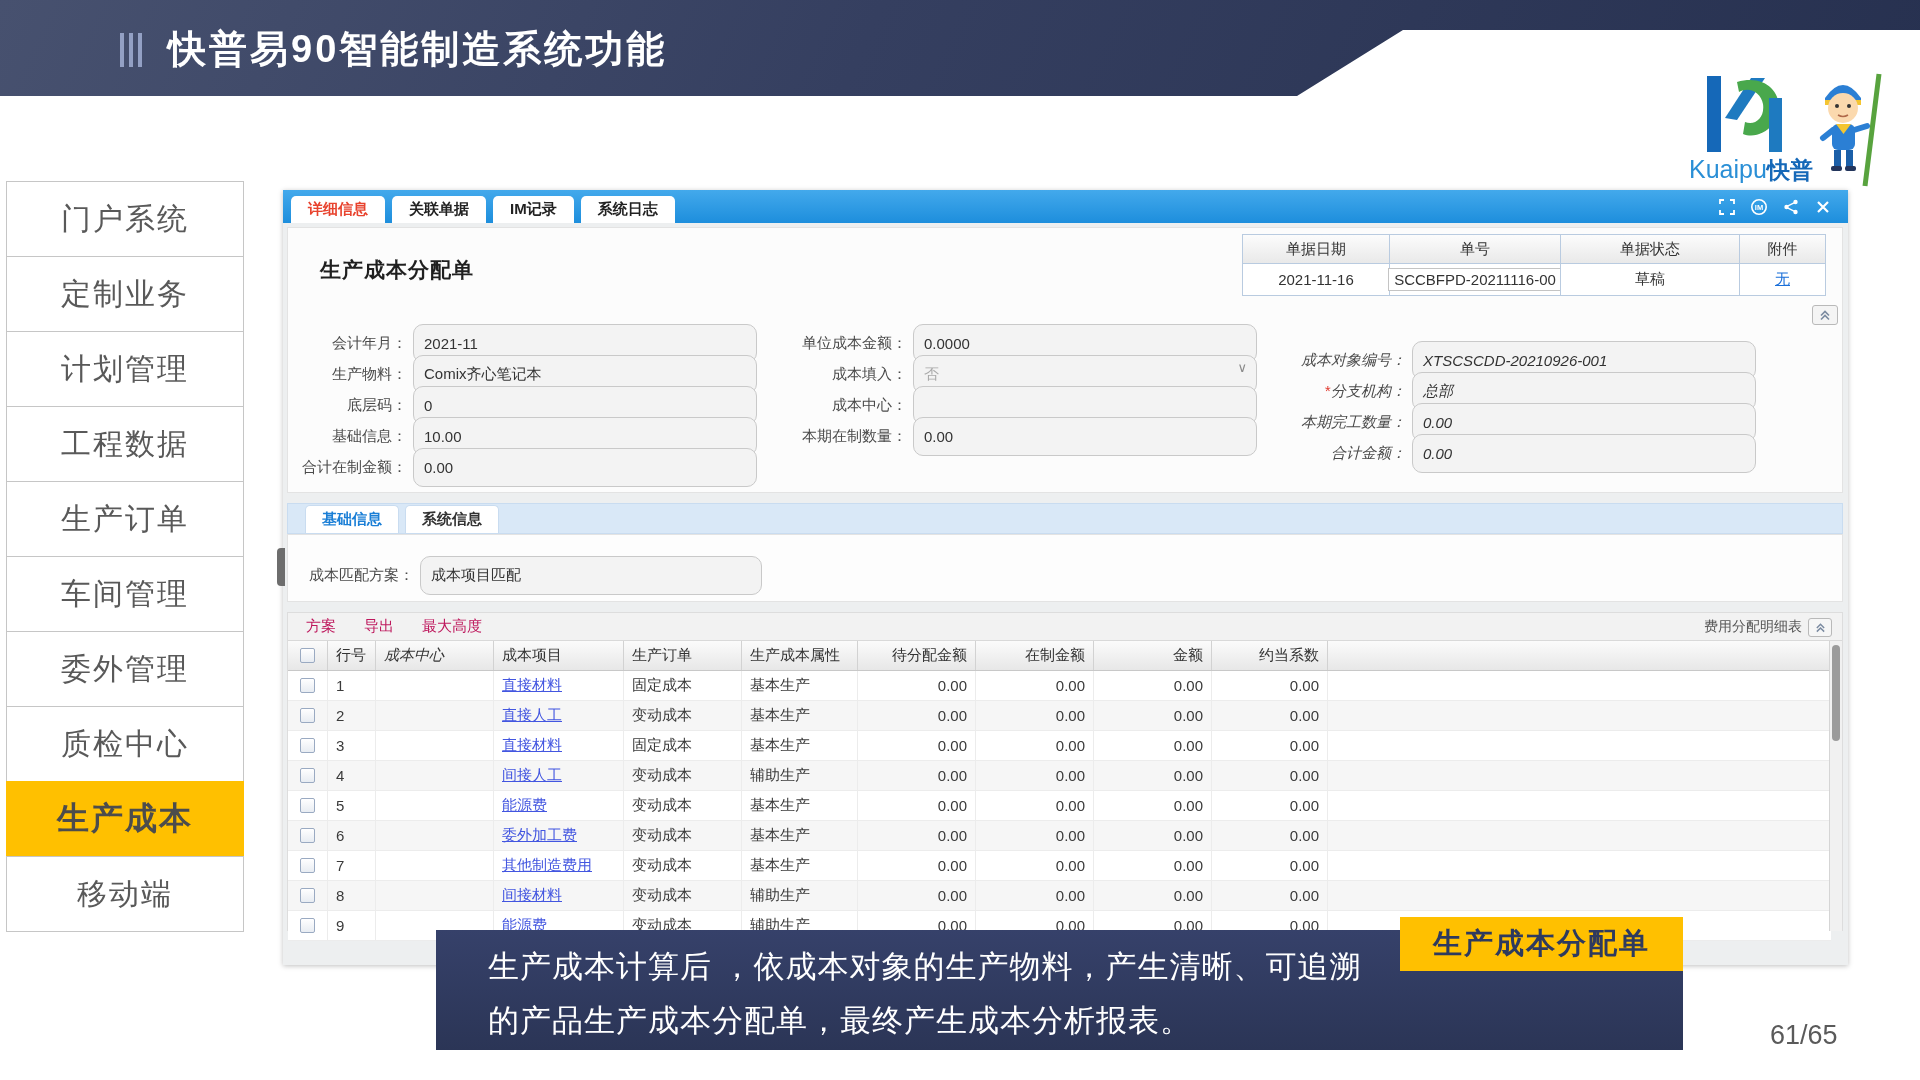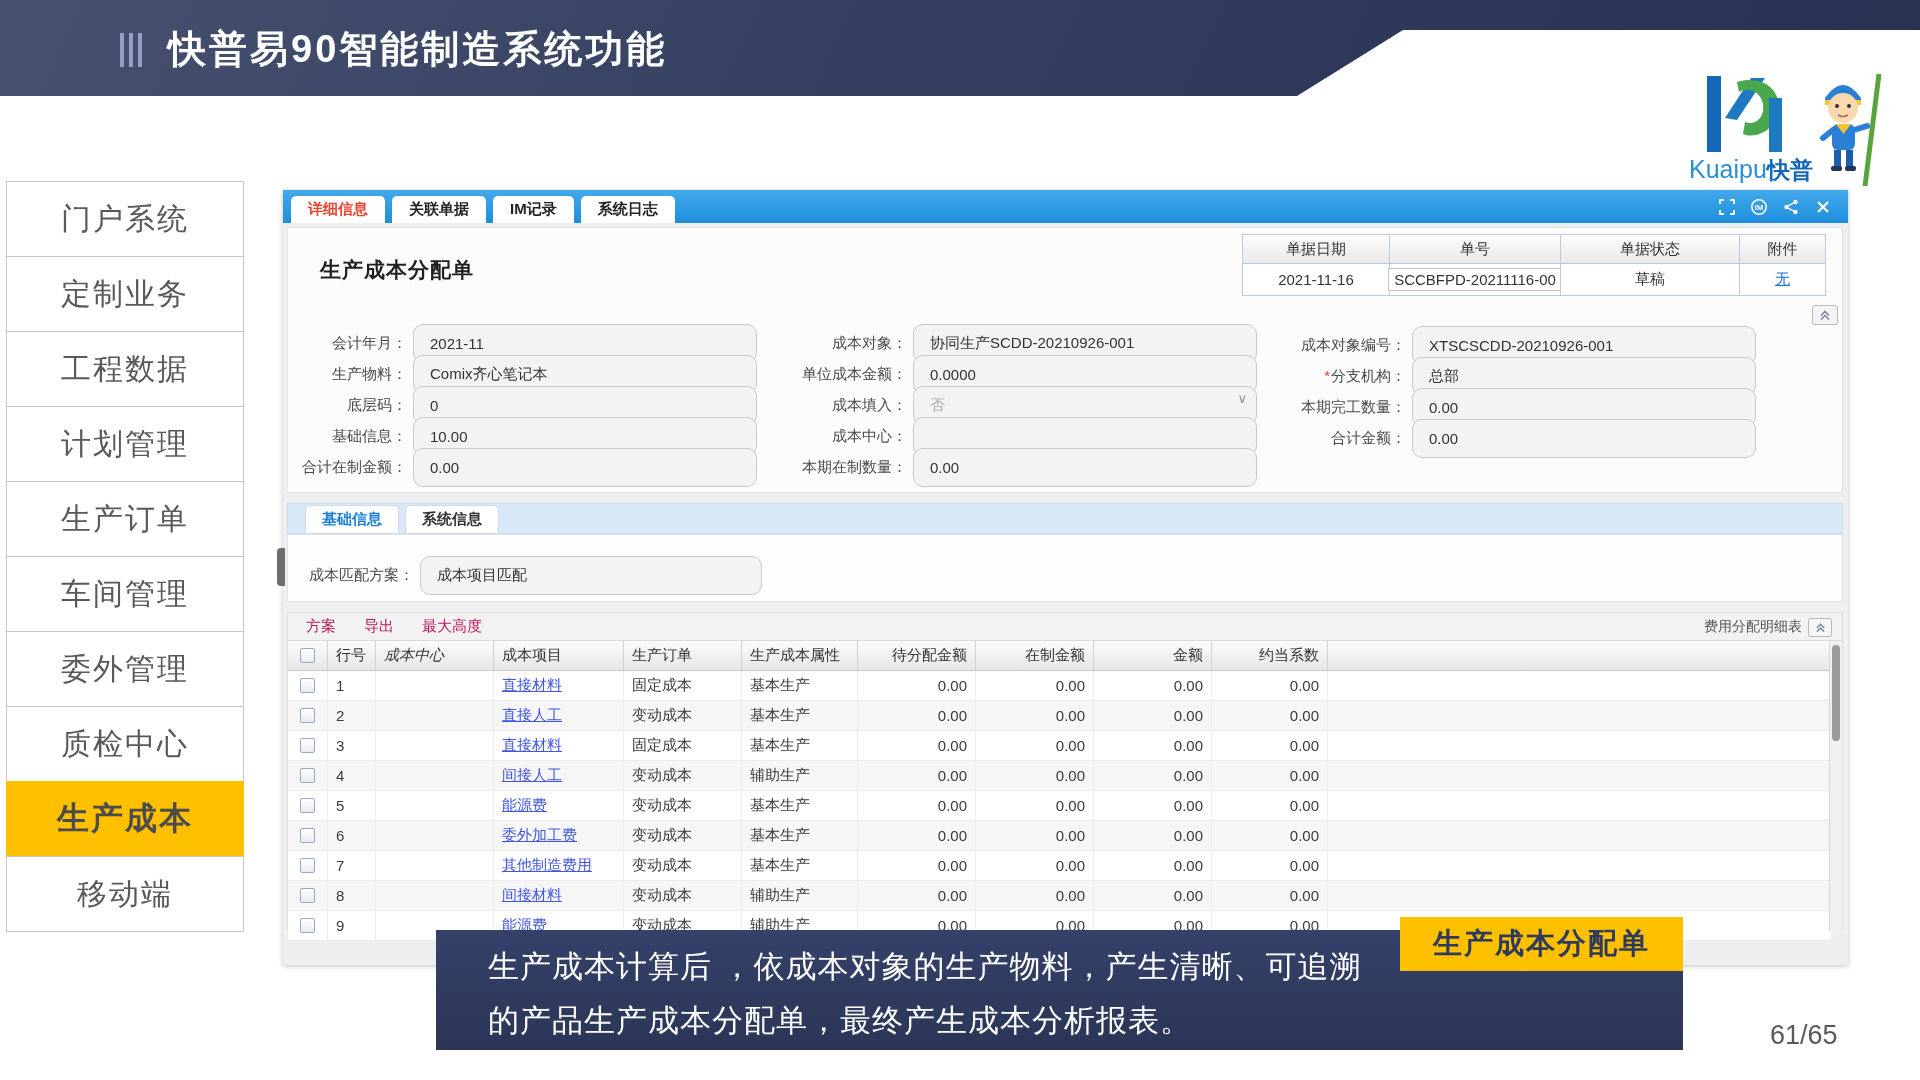--- a/index.html
+++ b/index.html
@@ -48,21 +48,21 @@
   .hlink{color:#1a6fd9;text-decoration:underline;cursor:pointer;}
   .collapse-btn{left:1529px;top:115px;width:24px;height:18px;border:1px solid #b9b9b9;border-radius:3px;
     background:#f4f4f4;display:flex;align-items:center;justify-content:center;}
 
   
   .fcol{display:flex;flex-direction:column;}
   .frow{display:flex;align-items:center;height:23px;margin-bottom:8px;}
   .flabel{width:120px;text-align:right;font-size:15px;color:#4a4a4a;padding-right:6px;white-space:nowrap;}
   .req{color:#e03a2f;margin-right:1px;}
   .finput{width:344px;height:39px;background:#f3f3f3;border:1px solid #c9c9c9;border-radius:10px;
-    font-size:15px;color:#333;display:flex;align-items:center;padding:0 16px;box-sizing:border-box;position:relative;white-space:nowrap;overflow:hidden;}
+    font-size:15px;color:#333;display:flex;align-items:center;padding:0 10px;box-sizing:border-box;position:relative;white-space:nowrap;overflow:hidden;}
   .finput.dis{color:#a9a9a9;}
   .ddarrow{position:absolute;right:9px;top:4px;color:#8a8a8a;font-size:13px;}
 
   
   .subtabs{left:4px;top:313px;width:1556px;height:31px;background:#d9e8f7;border:1px solid #c9dcf0;
     box-sizing:border-box;display:flex;align-items:flex-end;padding-left:17px;}
   .stab{height:27px;background:#fff;border:1px solid #c9dcf0;border-bottom:none;border-radius:5px 5px 0 0;
     margin-right:6px;padding:0 16px;display:flex;align-items:center;font-size:15px;font-weight:bold;color:#333;}
   .stab.active{color:#1b7fd6;}
   .panel-match{left:4px;top:344px;width:1556px;height:68px;background:#fdfdfd;border:1px solid #e3e3e3;box-sizing:border-box;}
@@ -146,22 +146,22 @@
         <rect x="33" y="78" width="7" height="18" fill="#1b5fa8"></rect>
         <rect x="18" y="94" width="11" height="5" rx="2" fill="#23355c"></rect>
         <rect x="32" y="94" width="11" height="5" rx="2" fill="#23355c"></rect>
       </g>
     </svg>
   </div>
 
   <div class="abs sidebar">
       <div class="side-item">门户系统</div>
       <div class="side-item">定制业务</div>
+      <div class="side-item">计划管理</div>
       <div class="side-item">工程数据</div>
-      <div class="side-item">计划管理</div>
       <div class="side-item">生产订单</div>
       <div class="side-item">车间管理</div>
       <div class="side-item">委外管理</div>
       <div class="side-item">质检中心</div>
       <div class="side-item active">生产成本</div>
       <div class="side-item">移动端</div>
     </div>
 
   <div class="abs window">
     <div class="titlebar">
@@ -243,41 +243,37 @@
           <div class="flabel">基础信息：</div>
           <div class="finput">10.00</div>
         </div>
         <div class="frow">
           <div class="flabel">合计在制金额：</div>
           <div class="finput">0.00</div>
         </div>
       </div>
     <div class="abs fcol" style="left:504px;top:142px;">
         <div class="frow">
-          <div class="flabel">成本对象：</div>
-          <div class="finput">协同生产SCDD-20210926-001</div>
-        </div>
-        <div class="frow">
           <div class="flabel">单位成本金额：</div>
           <div class="finput">0.0000</div>
         </div>
         <div class="frow">
           <div class="flabel">成本填入：</div>
           <div class="finput dis">否<span class="ddarrow">∨</span></div>
         </div>
         <div class="frow">
           <div class="flabel">成本中心：</div>
           <div class="finput"></div>
         </div>
         <div class="frow">
           <div class="flabel">本期在制数量：</div>
           <div class="finput">0.00</div>
         </div>
       </div>
-    <div class="abs fcol" style="left:1003px;top:144px;">
+    <div class="abs fcol" style="left:1003px;top:159px;font-style:italic;">
         <div class="frow">
           <div class="flabel">成本对象编号：</div>
           <div class="finput">XTSCSCDD-20210926-001</div>
         </div>
         <div class="frow">
           <div class="flabel"><span class="req">*</span>分支机构：</div>
           <div class="finput">总部</div>
         </div>
         <div class="frow">
           <div class="flabel">本期完工数量：</div>

